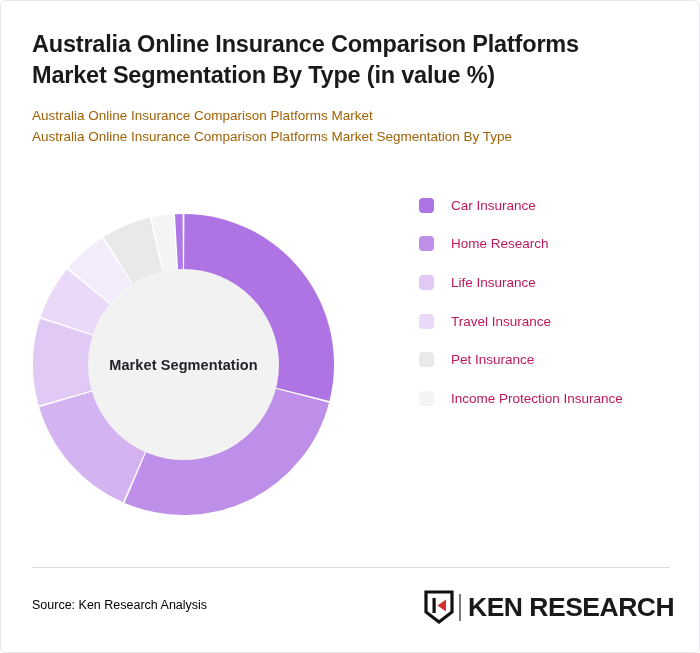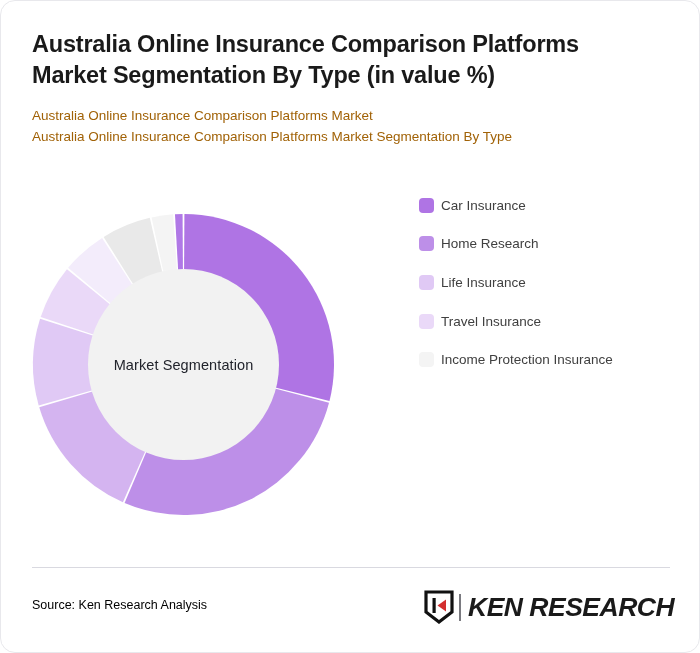--- a/index.html
+++ b/index.html
@@ -11,21 +11,21 @@
   body {
     font-family: "Liberation Sans", sans-serif;
     -webkit-font-smoothing: antialiased;
   }
   #page {
     position: relative;
     width: 700px;
     height: 653px;
     background: #ffffff;
     border: 1px solid #e8e8ec;
-    border-radius: 15px;
+    border-radius: 6px;
     box-sizing: border-box;
     overflow: hidden;
   }
 
   
   #header {
     position: absolute;
     left: 31px;
     top: 28px;
     width: 620px;
@@ -72,20 +72,21 @@
   #center-label {
     position: absolute;
     left: 0;
     top: 0;
     width: 301px;
     height: 301px;
     display: flex;
     align-items: center;
     justify-content: center;
     pointer-events: none;
+    font-weight: bold;
   }
   #center-label span {
     font-size: 14.5px;
     color: #22242c;
     letter-spacing: 0.1px;
   }
 
   
   #legend {
     position: absolute;
@@ -98,23 +99,23 @@
     align-items: center;
     height: 38.6px;
   }
   .legend-swatch {
     width: 15px;
     height: 15px;
     border-radius: 4px;
     flex: 0 0 auto;
   }
   .legend-label {
-    margin-left: 7px;
+    margin-left: 17px;
     font-size: 13.5px;
-    color: #404040;
+    color: #be185d;
     white-space: nowrap;
   }
 
   
   #divider {
     position: absolute;
     left: 31px;
     top: 566px;
     width: 638px;
     height: 1px;
@@ -134,21 +135,20 @@
     font-size: 12.5px;
     color: #000000;
   }
   #logo {
     position: absolute;
     right: 0;
     top: 0;
     display: flex;
     align-items: center;
     height: 40px;
-    font-style: italic;
   }
   #logo-mark {
     width: 30px;
     height: 34px;
     flex: 0 0 auto;
   }
   #logo-divider {
     width: 2px;
     height: 27px;
     background: #7a7a80;
@@ -212,20 +212,24 @@
         </div>
         <div class="legend-item">
           <span class="legend-swatch" style="background: rgb(224, 201, 245);"></span>
           <span class="legend-label">Life Insurance</span>
         </div>
         <div class="legend-item">
           <span class="legend-swatch" style="background: rgb(234, 217, 248);"></span>
           <span class="legend-label">Travel Insurance</span>
         </div>
         <div class="legend-item">
+          <span class="legend-swatch" style="background: rgb(233, 233, 233);"></span>
+          <span class="legend-label">Pet Insurance</span>
+        </div>
+        <div class="legend-item">
           <span class="legend-swatch" style="background: rgb(244, 244, 244);"></span>
           <span class="legend-label">Income Protection Insurance</span>
         </div>
       </div>
   </div>
 
   <div id="divider"></div>
 
   <div id="footer">
     <div id="source-text">Source: Ken Research Analysis</div>

